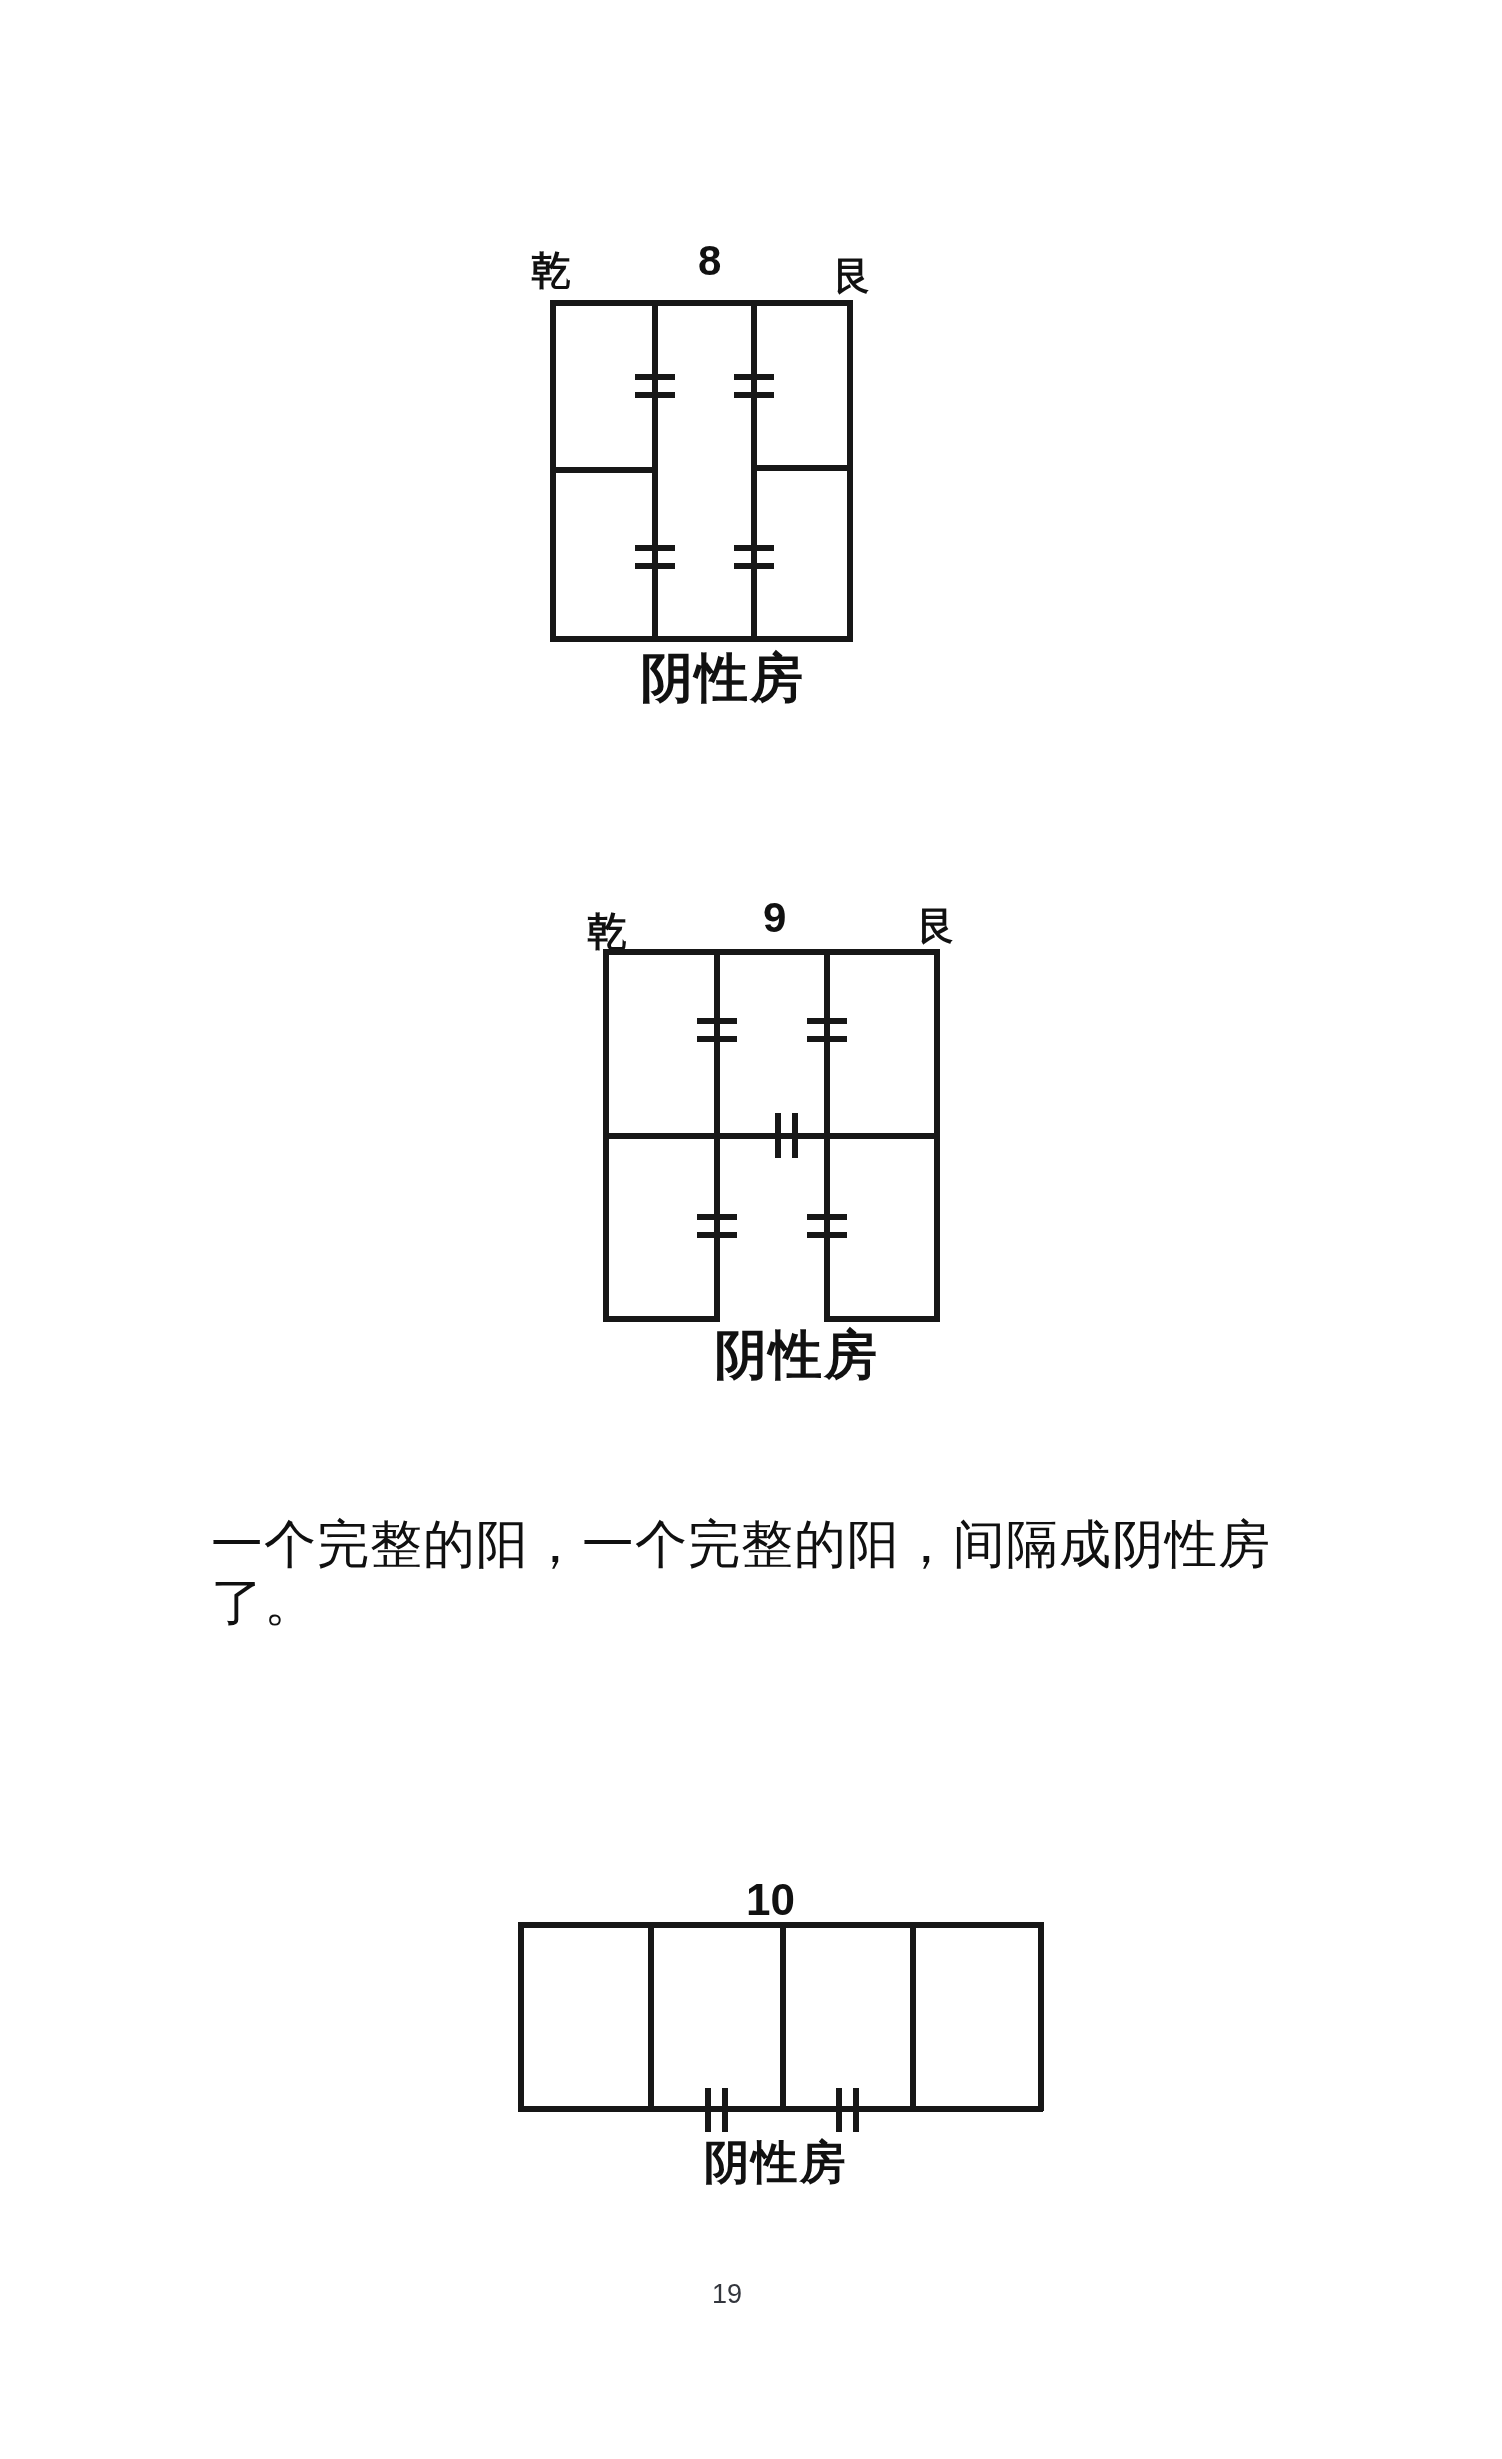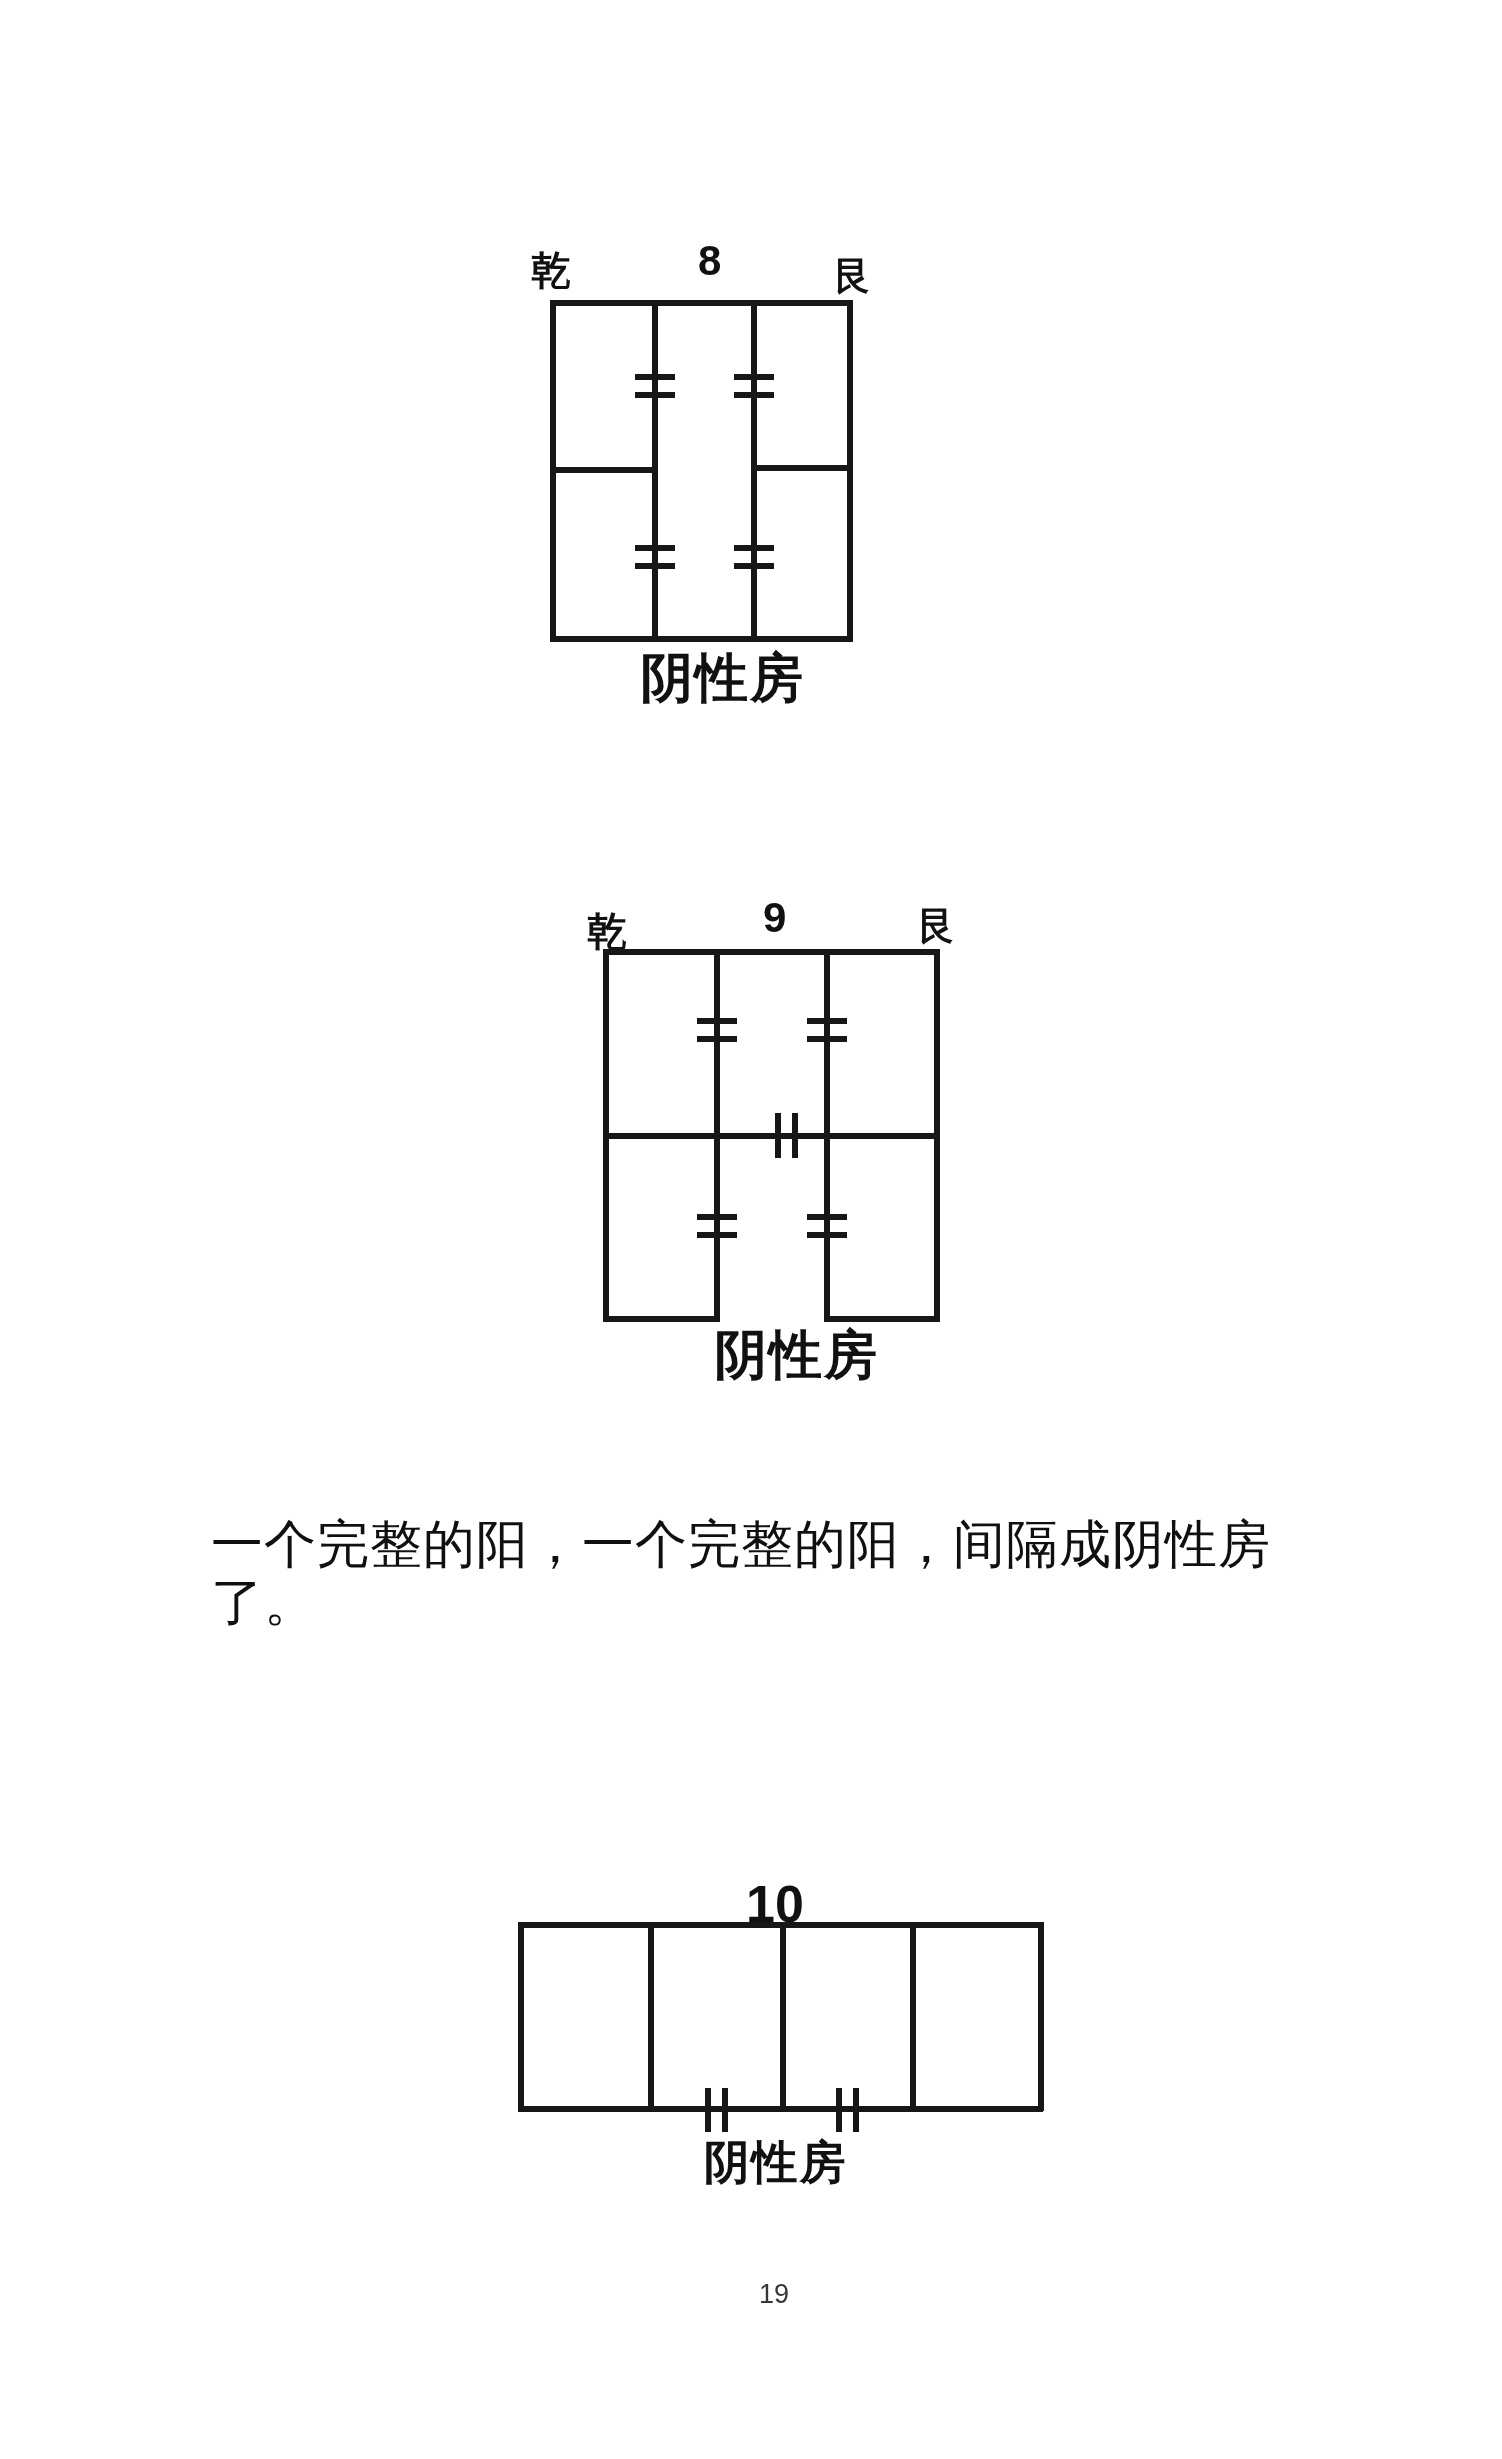--- a/index.html
+++ b/index.html
@@ -54,21 +54,21 @@
     letter-spacing: 1px;
   }
   #paragraph .ln { white-space: nowrap; }
   #paragraph .ln.first { text-indent: 17.3px; }
   
   #pageno {
     position: absolute;
     left: 712px;
     top: 2279px;
     width: 77px;
-    text-align: right;
+    text-align: left;
     font-size: 27px;
     color: #33363d;
     font-family: "Liberation Sans", "DejaVu Sans", sans-serif;
   }
 </style>
 </head>
 <body>
 
 <div id="page">
 
@@ -148,21 +148,21 @@
 
     <div class="cap" style="left:633px; top:1326px; font-size:53px;">阴性房</div>
   </div>
 
   <div id="paragraph">
     <div class="ln">一个完整的阳，一个完整的阳，间隔成阴性房</div>
     <div class="ln">了。</div>
   </div>
 
   <div>
-    <span class="lbl" style="left:746px; top:1878px; font-size:52px;">10</span>
+    <span class="lbl" style="left:746px; top:1878px; font-size:44px;">10</span>
 
     <div class="wall" style="left:518px;  top:1922px; width:525px; height:5.8px;"></div>
     <div class="wall" style="left:518px;  top:2106px; width:525px; height:5.8px;"></div>
     <div class="wall" style="left:518px;  top:1922px; width:5.8px; height:189px;"></div>
     <div class="wall" style="left:1038px; top:1922px; width:5.8px; height:189px;"></div>
 
     <div class="wall" style="left:648px; top:1922px; width:5.8px; height:189px;"></div>
     <div class="wall" style="left:780px; top:1922px; width:5.8px; height:189px;"></div>
     <div class="wall" style="left:910px; top:1922px; width:5.8px; height:189px;"></div>
 

